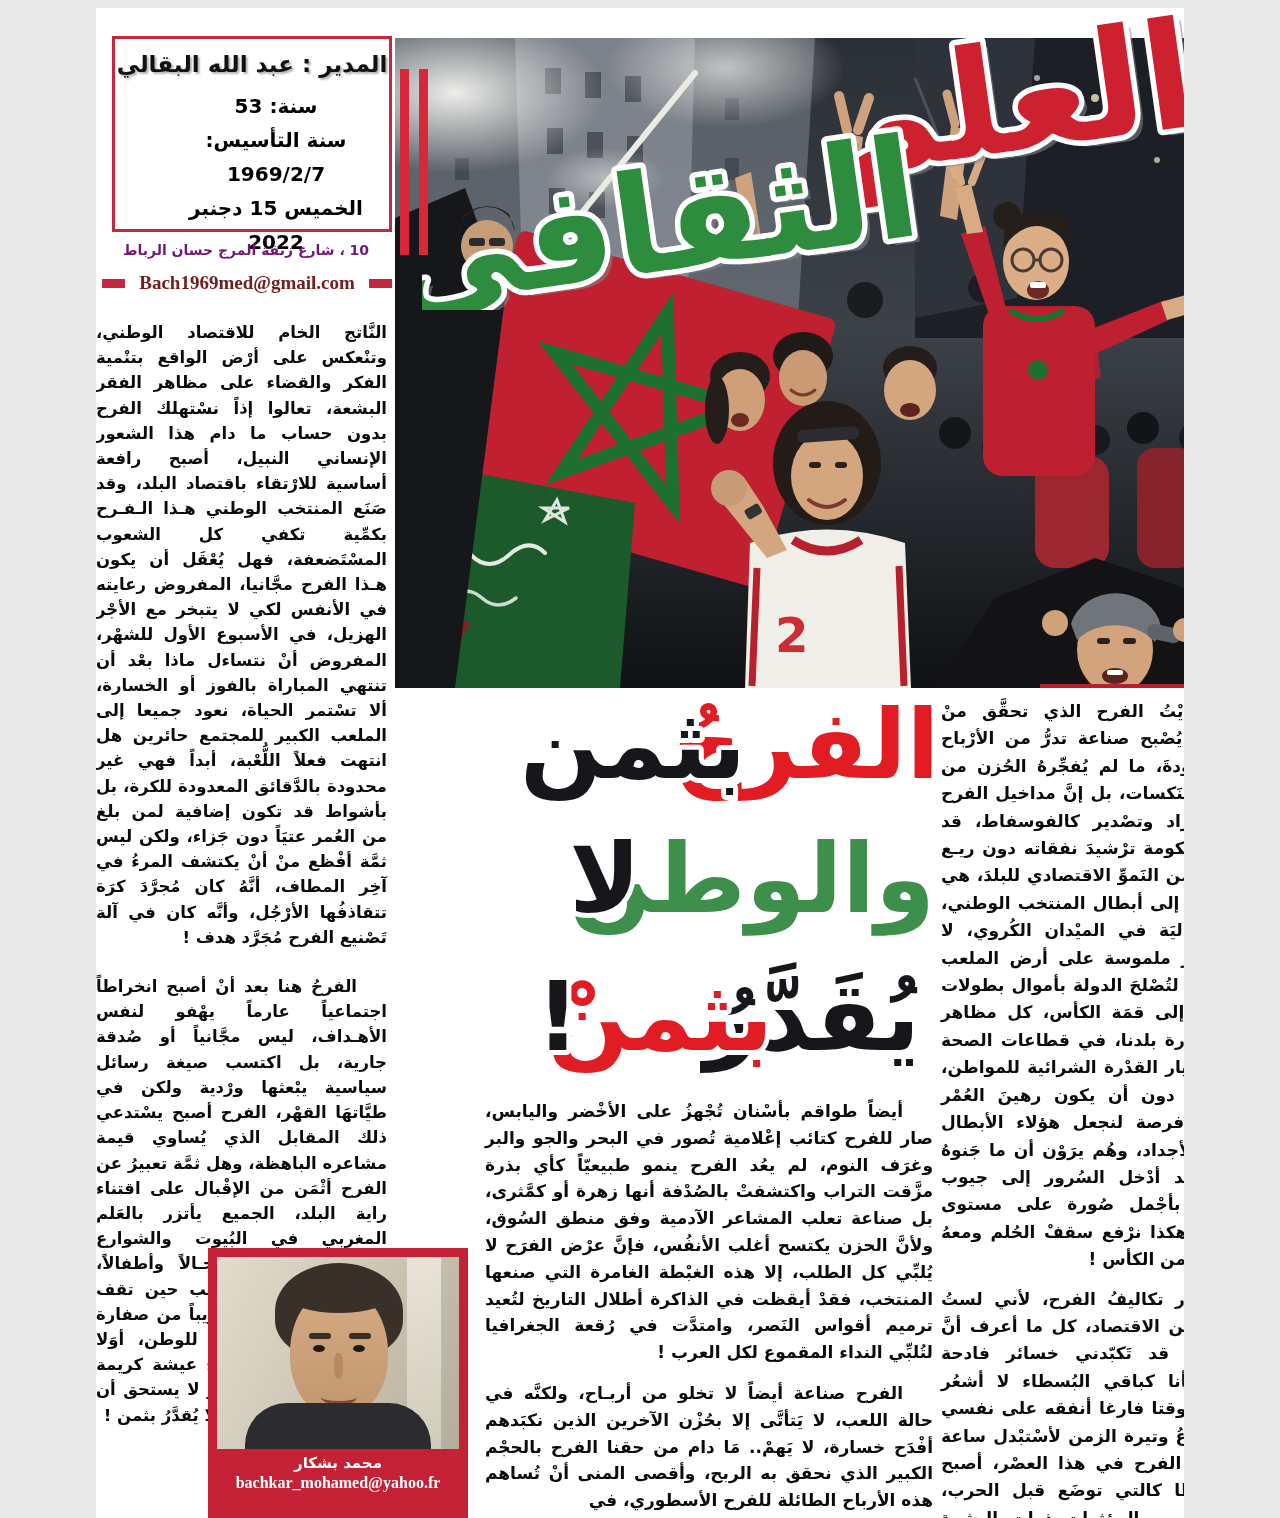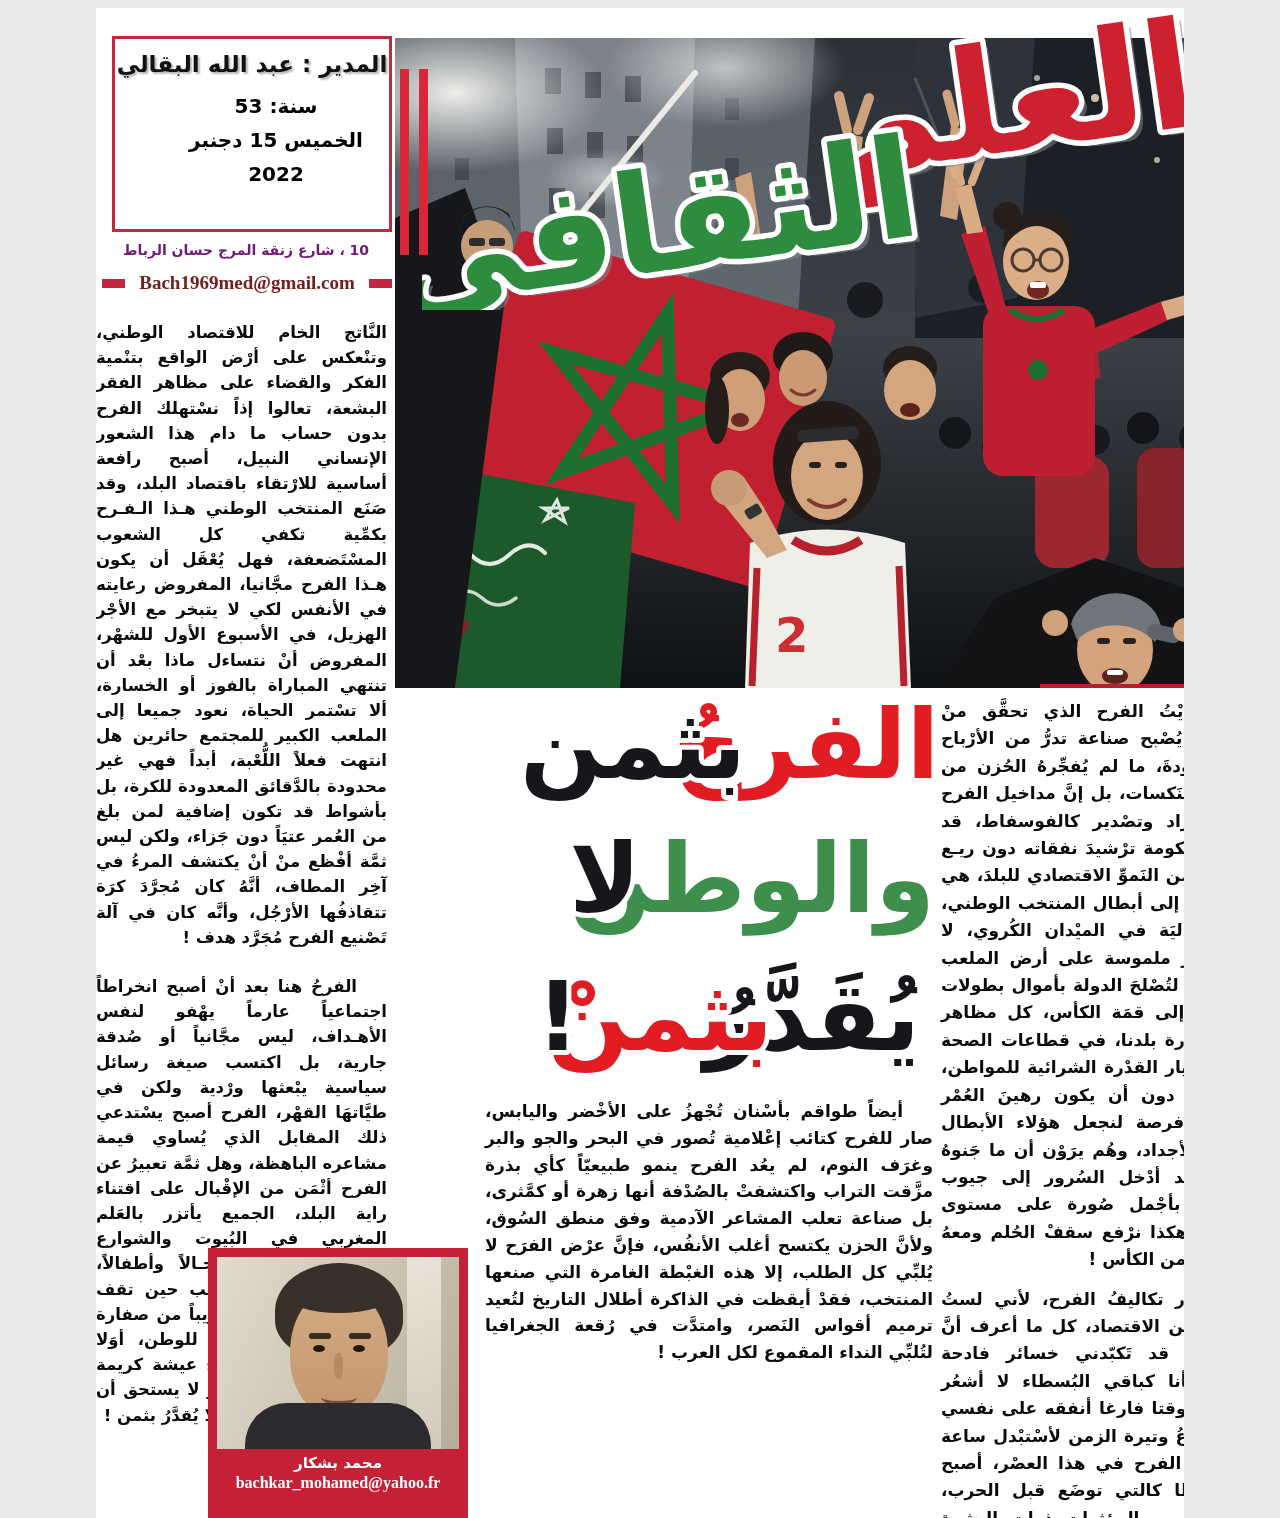--- a/index.html
+++ b/index.html
@@ -69,20 +69,21 @@
                 margin-top:2px;}
 </style>
 </head>
 <body>
 
 <div class="page">
 
   <div class="info-box">
     <div class="info-director">المدير : عبد الله البقالي</div>
     <div class="info-line">سنة: 53</div>
+    <div class="info-line">سنة التأسيس: 1969/2/7</div>
     <div class="info-line">الخميس 15 دجنبر 2022</div>
   </div>
   <div class="address-line">10 ، شارع زنقة المرج حسان الرباط</div>
   <div class="email-row">
     <div class="bar"></div>
     <div class="email-text" dir="ltr">Bach1969med@gmail.com</div>
     <div class="bar"></div>
   </div>
 
   <div class="photo">
@@ -264,20 +265,21 @@
     </g>
   </svg>
 
   <div class="col col-left arabic">
     <p>النَّاتج الخام للاقتصاد الوطني، وتنْعكس على أرْض الواقع بتنْمية الفكر والقضاء على مظاهر الفقر البشعة، تعالوا إذاً نسْتهلك الفرح بدون حساب ما دام هذا الشعور الإنساني النبيل، أصبح رافعة أساسية للارْتقاء باقتصاد البلد، وقد صَنَع المنتخب الوطني هـذا الـفـرح بكمِّية تكفي كل الشعوب المسْتَضعفة، فهل يُعْقَل أن يكون هـذا الفرح مجَّانيا، المفروض رعايته في الأنفس لكي لا يتبخر مع الأجْر الهزيل، في الأسبوع الأول للشهْر، المفروض أنْ نتساءل ماذا بعْد أن تنتهي المباراة بالفوز أو الخسارة، ألا تسْتمر الحياة، نعود جميعا إلى الملعب الكبير للمجتمع حائرين هل انتهت فعلاً اللُّعْبة، أبداً فهي غير محدودة بالدَّقائق المعدودة للكرة، بل بأشواط قد تكون إضافية لمن بلغ من العُمر عتيَاً دون جَزاء، ولكن ليس ثمَّة أفْظع منْ أنْ يكتشف المرءُ في آخِر المطاف، أنَّهُ كان مُجرَّدَ كرَة تتقاذفُها الأرْجُل، وأنَّه كان في آلة تَصْنيع الفرح مُجَرَّد هدف !</p>
     <p class="indent">الفرحُ هنا بعد أنْ أصبح انخراطاً اجتماعياً عارماً يهْفو لنفس الأهـداف، ليس مجَّانياً أو صُدقة جارية، بل اكتسب صيغة رسائل سياسية يبْعثها ورْدية ولكن في طيَّاتهَا القهْر، الفرح أصبح يسْتدعي ذلك المقابل الذي يُساوي قيمة مشاعره الباهظة، وهل ثمَّة تعبيرُ عن الفرح أثْمَن من الإقْبال على اقتناء راية البلد، الجميع يأتزر بالعَلم المغربي في البُيوت والشوارع والمقاهي، نساءً ورجـالاً وأطفالاً، منذ بَدْءِ مباراة المنتخب حين تقف الروح في الحُلْقوم قريباً من صفارة الحَكَم، الجميع يهتف للوطن، أوَلا يَسْتحق كل هذا الفرح عيشة كريمة دون حزن أو شجن، أو لا يستحق أن يكونَ بثمن في وطن لا يُقدَّرُ بثمن !</p>
   </div>
 
   <div class="col col-mid arabic">
     <p>أيضاً طواقم بأسْنان تُجْهزُ على الأخْضر واليابس، صار للفرح كتائب إعْلامية تُصور في البحر والجو والبر وغرَف النوم، لم يعُد الفرح ينمو طبيعيّاً كأي بذرة مزَّقت التراب واكتشفتْ بالصُدْفة أنها زهرة أو كمَّثرى، بل صناعة تعلب المشاعر الآدمية وفق منطق السُوق، ولأنَّ الحزن يكتسح أغلب الأنفُس، فإنَّ عرْض الفرَح لا يُلبِّي كل الطلب، إلا هذه الغبْطة الغامرة التي صنعها المنتخب، فقدْ أيقظت في الذاكرة أطلال التاريخ لتُعيد ترميم أقواس النَصر، وامتدَّت في رُقعة الجغرافيا لتُلبِّي النداء المقموع لكل العرب !</p>
+    <p>الفرح صناعة أيضاً لا تخلو من أربـاح، ولكنَّه في حالة اللعب، لا يَتأتَّى إلا بحُزْن الآخرين الذين نكبَدهم أفْدَح خسارة، لا يَهمْ.. مَا دام من حقنا الفرح بالحجْم الكبير الذي نحقق به الربح، وأقصى المنى أنْ تُساهم هذه الأرباح الطائلة للفرح الأسطوري، في</p>
   </div>
 
   <div class="col col-right arabic">
     <p><span class="dropcap">ع</span><span>عشْتُ حتَّى رأيْتُ الفرح الذي تحقَّق منْ مونديال قطر، يُصْبح صناعة تدرُّ من الأرْباح خلال أيَّام معدودةَ، ما لم يُفجِّرهُ الحُزن من نوَاح طيلة عقود مَن النَكسات، بل إنَّ مداخيل الفرح الذي لا يحتاج لاسْتيراد وتصْدير كالفوسفاط، قد يُساهم إذا أحسنت الحُكومة ترْشيدَ نفقاته دون ريـع أو ترْقيع، في الرَفْـع من النَموِّ الاقتصادي للبلدَ، هي فرصَة إذاً لنرُد الجميل إلى أبطال المنتخب الوطني، ونجْعل جُهودَهم القتاليَة في الميْدان الكُروي، لا تذهب سُدى دون ثمار ملموسة على أرض الملعب الكبير للمجتمع، فرصَة لتُصْلحَ الدولة بأموال بطولات بلغت دورة إثْر دورة إلى قمَة الكأس، كل مظاهر البؤس التي تبشع صورة بلدنا، في قطاعات الصحة والتعليم والشغل وانهيار القدْرة الشرائية للمواطن، فرصة ليستمر الفرح دون أن يكون رهينَ العُمْر القصير لأيَّام الكرة، فرصة لنجعل هؤلاء الأبطال يَفْخَرون أكثر بتُراب الأجداد، وهُم يرَوْن أن ما جَنوهُ بعزيمة وقوَة جَلد، قد أدْخل السُرور إلى جيوب المواطنين، وانْعكس بأجْمل صُورة على مستوى العيش الكريم، أليْس هكذا نرْفع سقفْ الحُلم ومعهُ الرّأس إلى ما هو أبعد من الكأس !</span></p>
     <p class="indent">لا أعرف بكم تُقدَّر تكاليفُ الفرح، لأني لستُ خبيراً في هذا النَوع من الاقتصاد، كل ما أعرف أنَّ لحظة فرح مَسرُوقة قد تَكبّدني خسائر فادحة وتنْقلبُ إلى قرحٍ، فأنا كباقي البُسطاء لا أشعُر بالسَّعادة إلا حين أجدُ وقتا فارغا أنفقه على نفسي دون تفكير، كأني أسرعُ وتيرة الزمن لأسْتبْدل ساعة بأخرى أفْضَل، ثُم إنَّ الفرح في هذا العصْر، أصبح مُعقَّداً يَسْتدعي خُططا كالتي توضَع قبل الحرب، فيالق من المسْتَشهرين والمؤثرات ذوات البشرة المصفاة والمنقَّحة بتقنية الفلتر، والأجهزة الفنية بكل طواقمها المتخصِّصة في التنظيم والألبسة والرقص والغناء والتعْتيم، وهي</p>
   </div>
 
   <div class="author-box">
     <div class="author-photo">
       <div class="ap-strip"></div>

